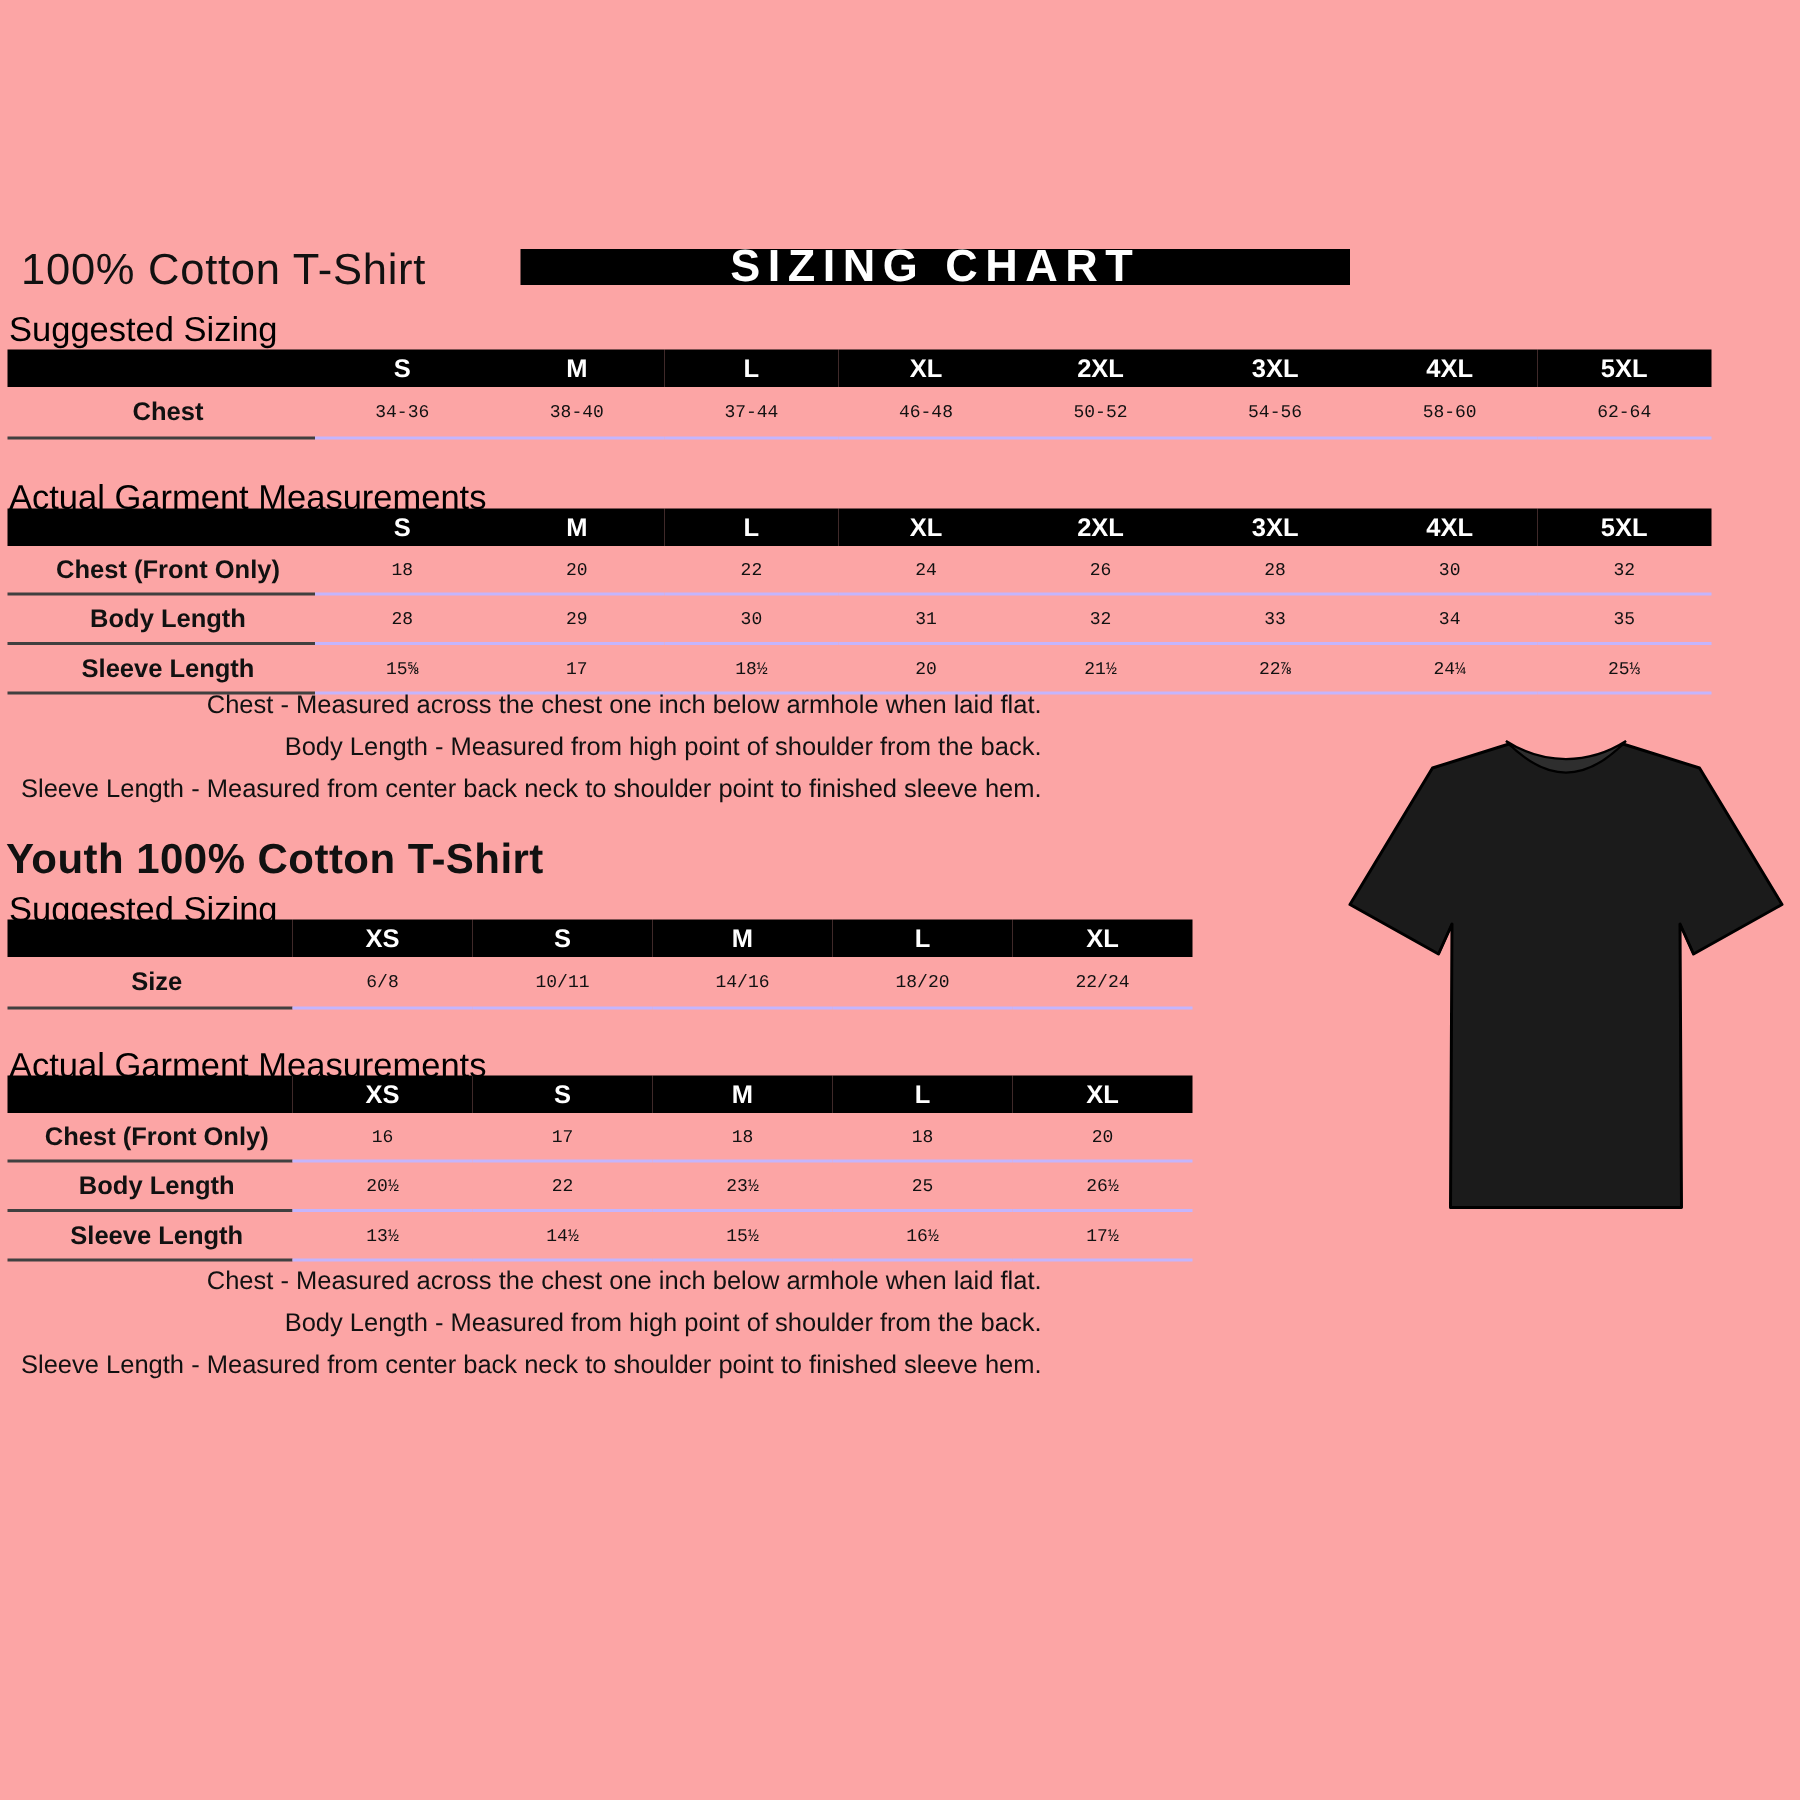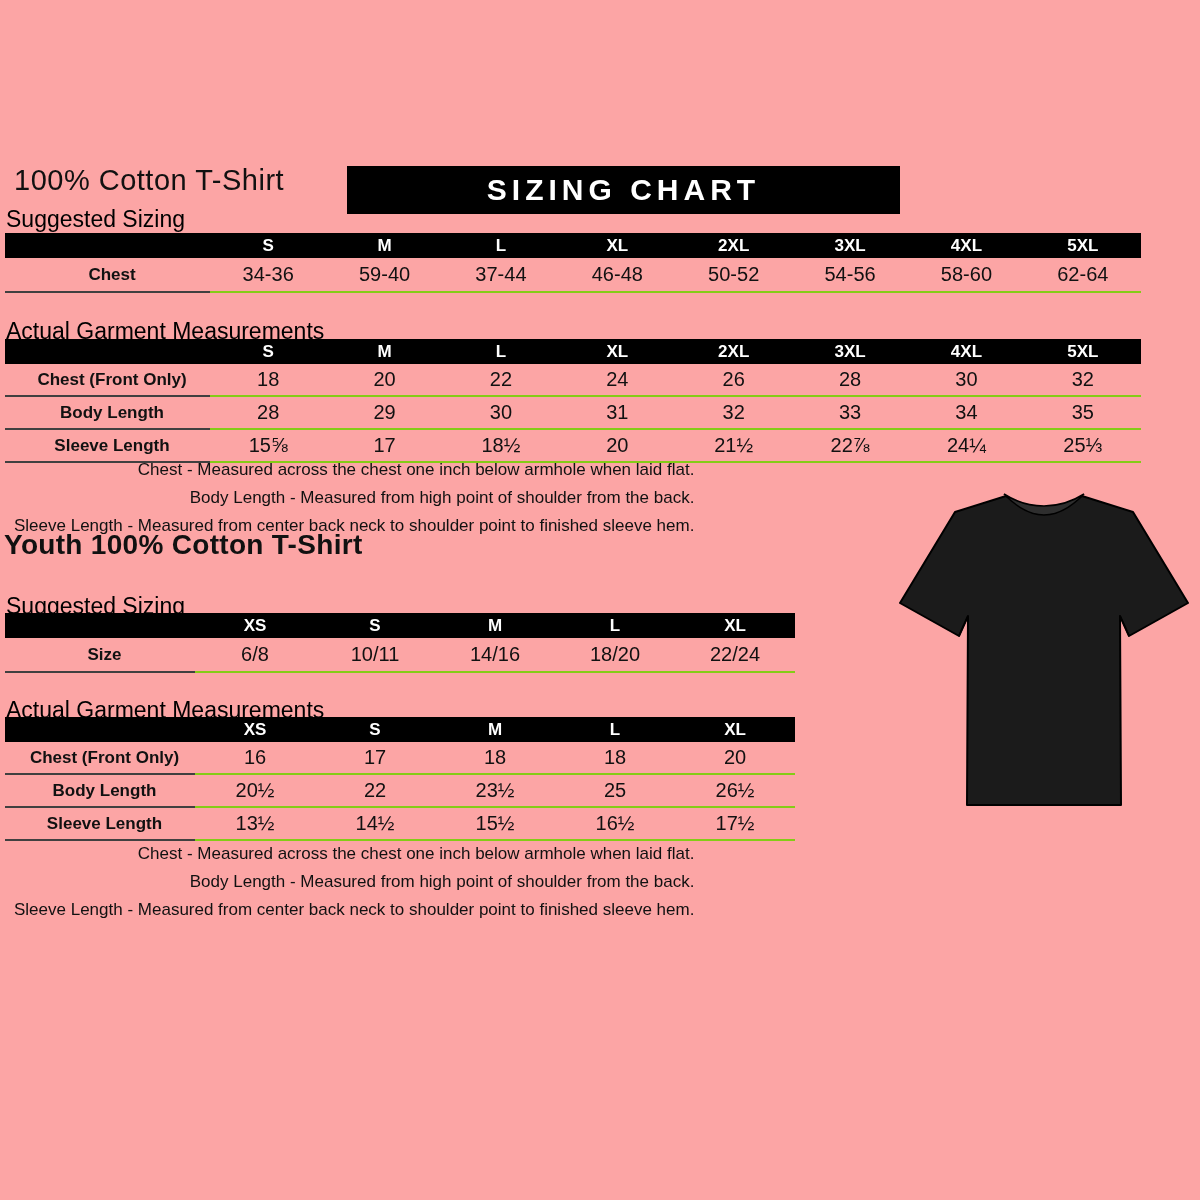--- a/index.html
+++ b/index.html
@@ -2,31 +2,31 @@
 <html><head>
 <meta charset="utf-8">
 <style>
   html,body{margin:0;padding:0;background:#fff;}
   #page{position:relative;width:1200px;height:1200px;background:#fca5a5;
         font-family:"Liberation Sans","DejaVu Sans",sans-serif;color:#111;overflow:hidden;}
 
   .abs{position:absolute;}
 
   .adult-title{left:14px;top:164px;font-size:29px;font-weight:500;letter-spacing:.5px;}
-  .banner{left:347px;top:166px;width:553px;height:48px;background:#000;color:#fff;
+  .banner{left:347px;top:166px;width:553px;height:24px;background:#000;color:#fff;
           display:flex;align-items:center;justify-content:center;
           font-size:30px;font-weight:bold;letter-spacing:5px;}
   .section-label{font-size:23px;color:#000;}
-  .youth-title{left:4px;top:529px;font-size:28px;font-weight:bold;letter-spacing:.3px;}
+  .youth-title{left:4px;top:557px;font-size:28px;font-weight:bold;letter-spacing:.3px;}
 
   table.size-table{border-collapse:collapse;table-layout:fixed;}
   table.size-table thead th{background:#000;color:#fff;font-size:17px;font-weight:bold;
       height:25px;text-align:center;padding:0;}
-  table.size-table tbody td{font-size:20px;text-align:center;height:31px;
-      border-bottom:2px solid #84cc16;padding:0;}
+  table.size-table tbody td{font-size:12px;text-align:center;height:31px;
+      border-bottom:2px solid #c4b5fd;padding:0;font-family:Liberation Mono, monospace;}
   table.size-table tbody th.row-label{font-size:17px;font-weight:bold;text-align:center;
       padding:0 0 0 9px;border-bottom:2px solid #404040;}
   #adult-suggested-table{left:5px;top:233px;width:1136px;}
   #adult-garment-table{left:5px;top:339px;width:1136px;}
   #youth-suggested-table{left:5px;top:613px;width:790px;}
   #youth-garment-table{left:5px;top:717px;width:790px;}
   #adult-suggested-table tbody td,#adult-suggested-table tbody th.row-label{height:33px;}
   #youth-suggested-table tbody td,#youth-suggested-table tbody th.row-label{height:33px;}
 
   .notes p{margin:0 0 10px 0;font-size:17px;line-height:18px;text-align:right;}
@@ -68,21 +68,21 @@
           <th>2XL</th>
           <th>3XL</th>
           <th>4XL</th>
           <th>5XL</th>
         </tr>
       </thead>
       <tbody>
         <tr>
           <th class="row-label">Chest</th>
           <td>34-36</td>
-          <td>59-40</td>
+          <td>38-40</td>
           <td>37-44</td>
           <td>46-48</td>
           <td>50-52</td>
           <td>54-56</td>
           <td>58-60</td>
           <td>62-64</td>
         </tr>
       </tbody>
     </table>
 

